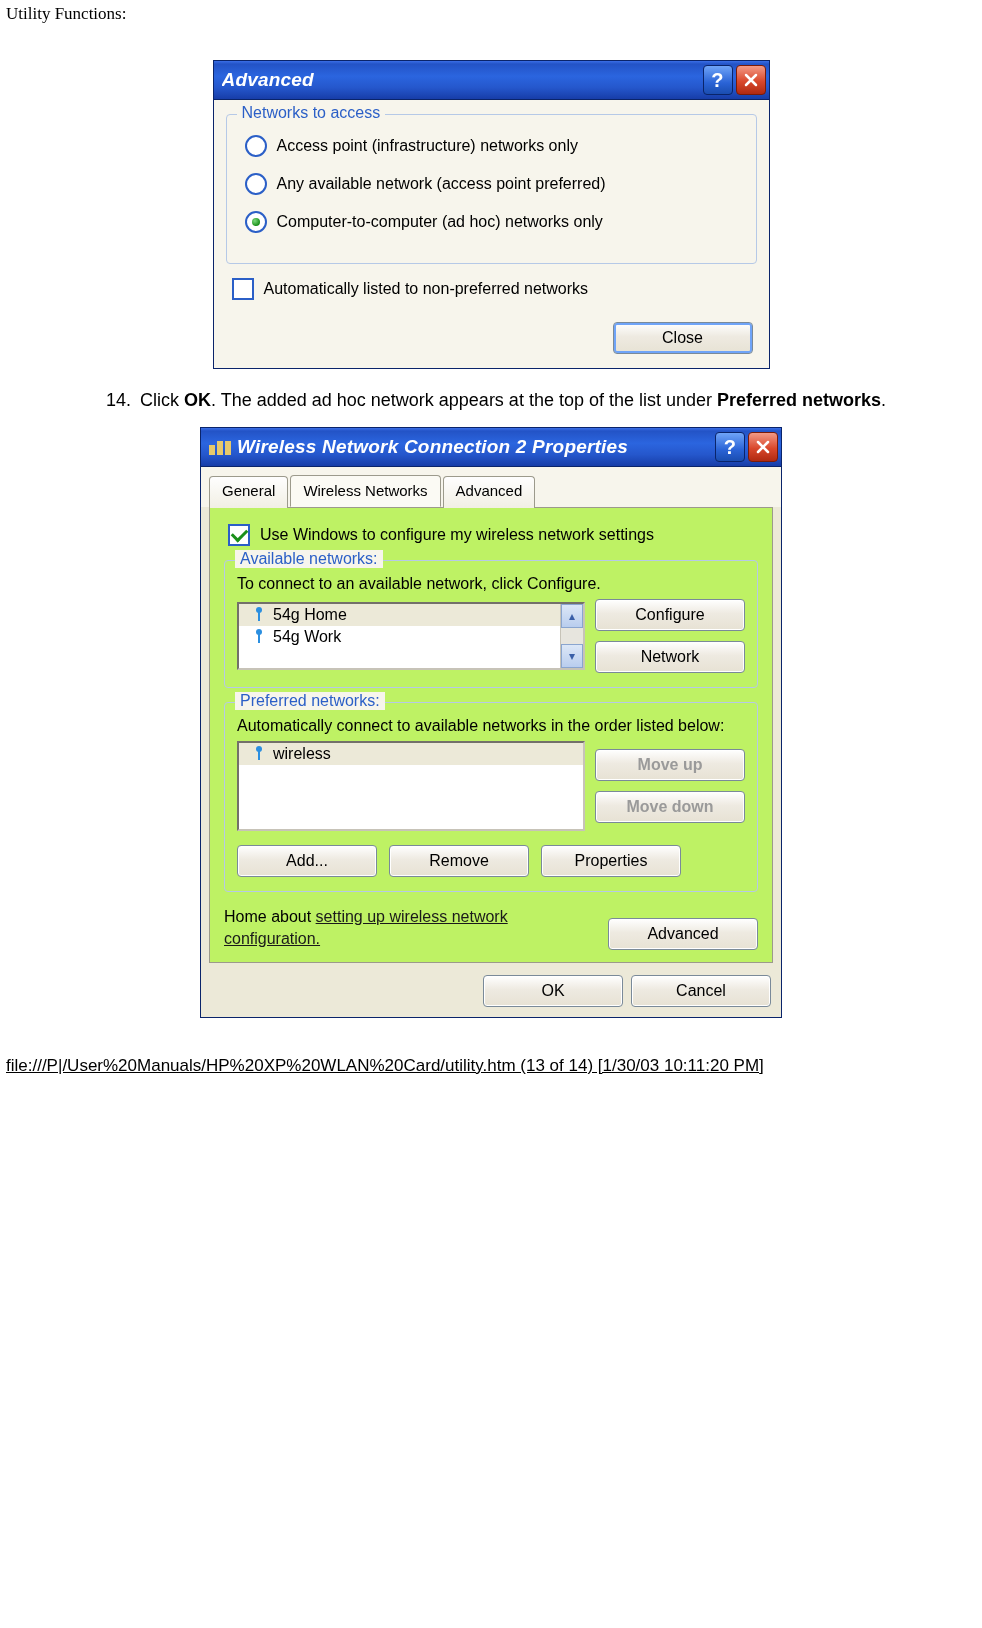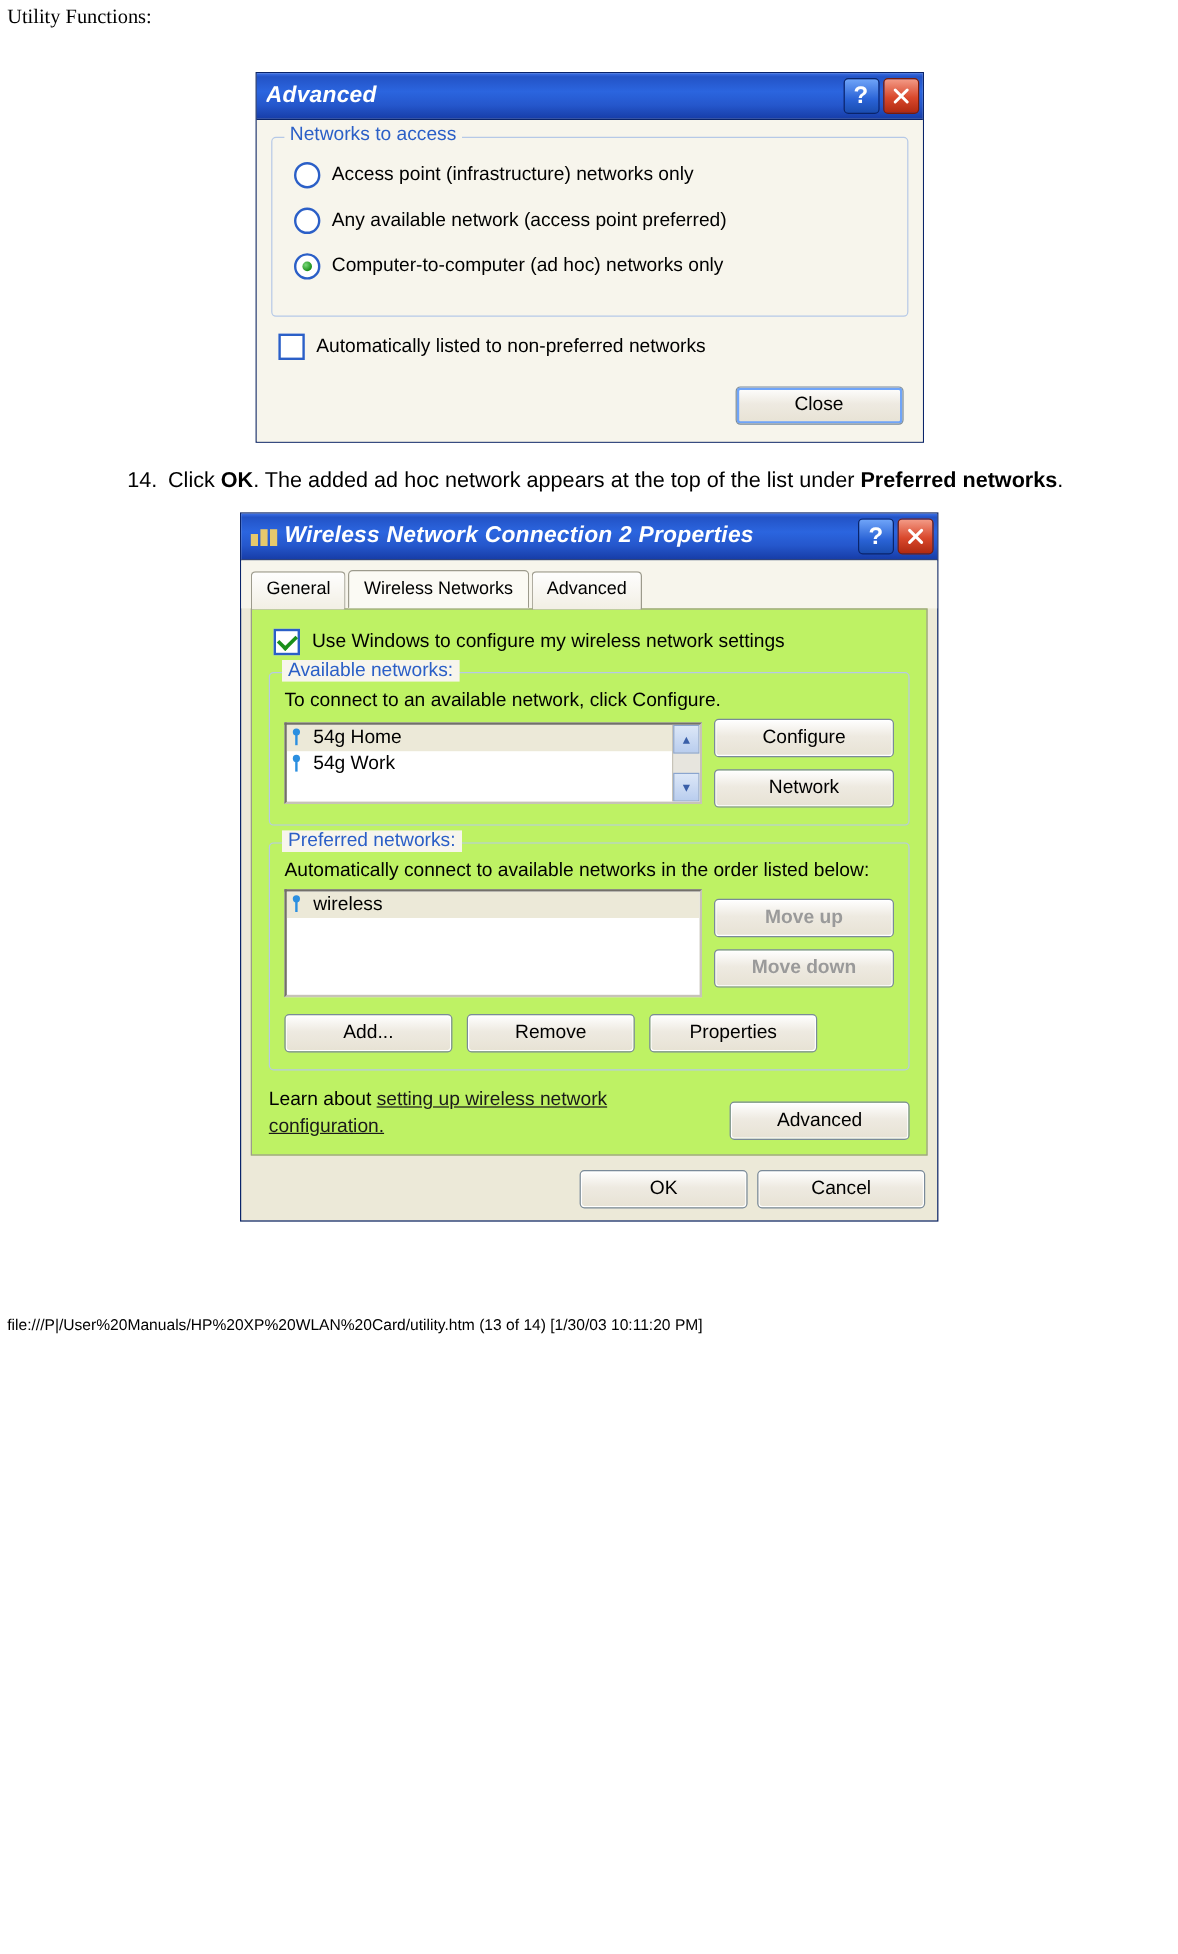--- a/index.html
+++ b/index.html
@@ -166,21 +166,21 @@
   .xp-list {
     background: #fff;
     border: 2px inset #c7c3b8;
     height: 64px;
     overflow: hidden;
     position: relative;
   }
   .xp-list .row {
     display: flex;
     align-items: center;
-    padding: 2px 0;
+    padding: 2px 12px;
     font-size: 16px;
   }
   .xp-list .row.sel {
     background: #ece9d8;
   }
   .xp-list .net-icon {
     width: 16px;
     height: 16px;
     margin-right: 6px;
     position: relative;
@@ -276,22 +276,23 @@
   }
   .instr .item {
     display: flex;
   }
   .instr .num {
     width: 34px;
     flex: none;
   }
   .footer {
     font-family: Arial, Helvetica, sans-serif;
-    font-size: 13px;
-    margin-top: 78px;
+    font-size: 17px;
+    margin-top: 38px;
+    text-decoration: underline;
   }
   .wifi-title-icon {
     width: 20px; height: 16px;
     margin-right: 8px;
     position: relative;
     flex: none;
   }
   .wifi-title-icon::before{
     content:"";
     position:absolute; left:0; bottom:0;
@@ -428,21 +429,21 @@
         </div>
         <div style="display:flex; gap:12px; margin-top:14px;">
           <span class="xp-btn">Add...</span>
           <span class="xp-btn">Remove</span>
           <span class="xp-btn">Properties</span>
         </div>
       </div>
 
       <div class="inline-row" style="align-items:flex-end; margin:4px 0 2px 0;">
         <div style="flex:1; font-size:16px; line-height:22px;">
-          <span>Learn about </span><span class="link-underline">setting up wireless network configuration.</span>
+          <span>Home about </span><span class="link-underline">setting up wireless network configuration.</span>
         </div>
         <span class="xp-btn" style="min-width:120px;">Advanced</span>
       </div>
     </div>
 
     <div class="btn-row-right" style="padding:4px 10px 10px 0;">
       <span class="xp-btn" style="min-width:110px;">OK</span>
       <span class="xp-btn" style="min-width:110px;">Cancel</span>
     </div>
   </div>

